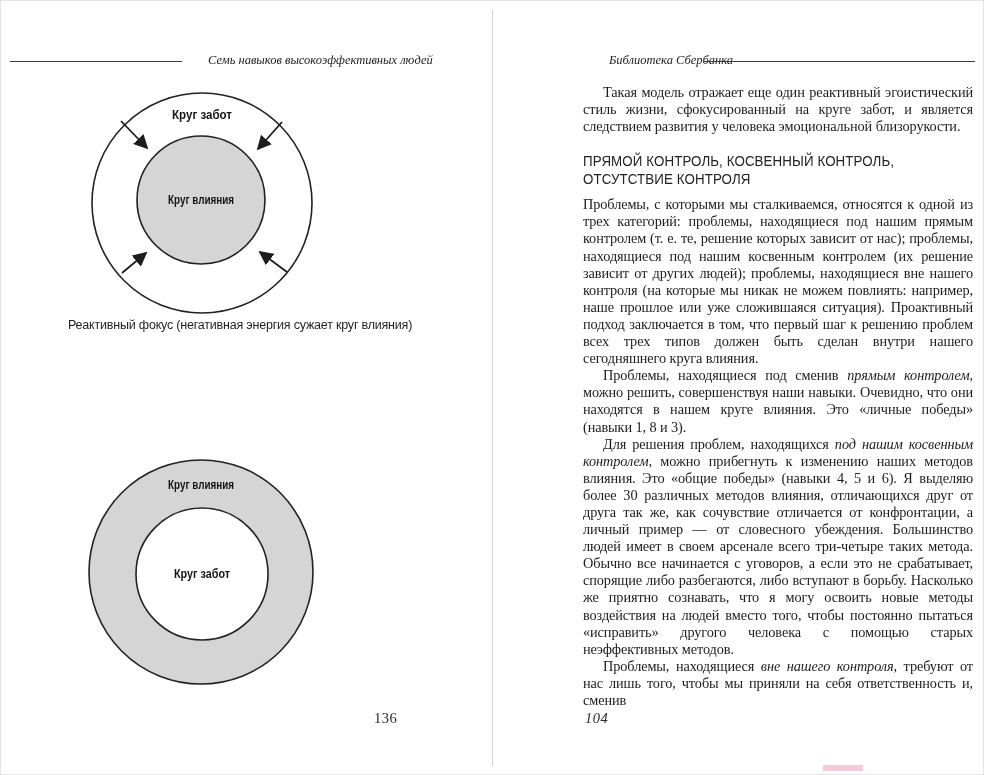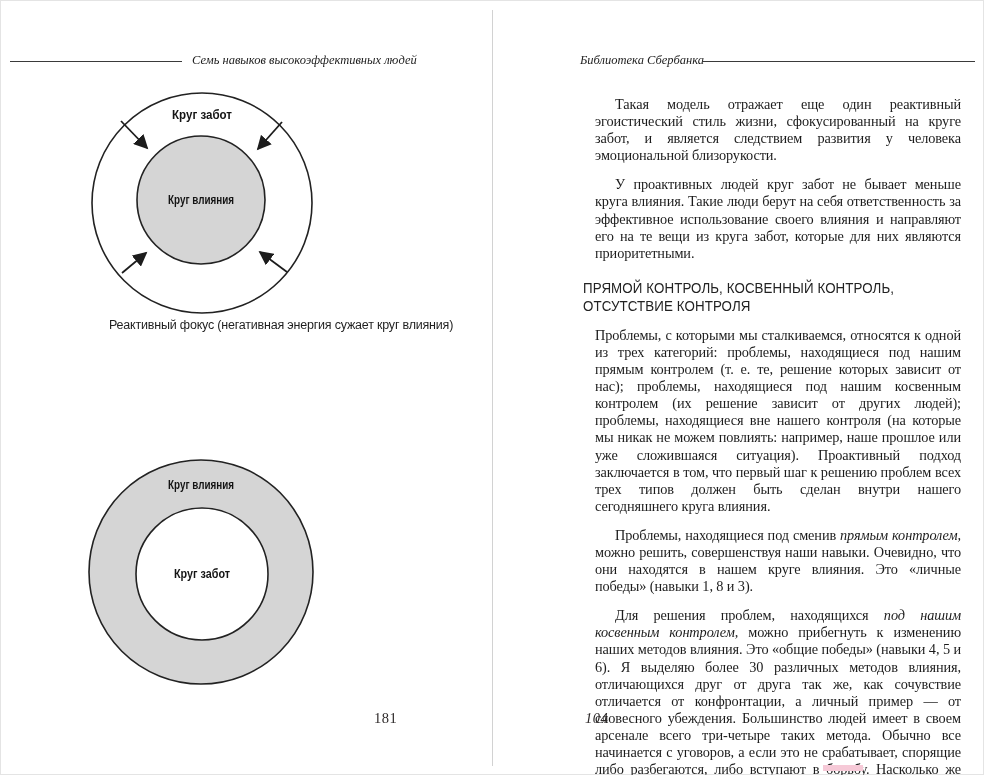--- a/index.html
+++ b/index.html
@@ -13,51 +13,52 @@
     color: #1c1c1c;
   }
   
   .running-head-text {
     position: absolute;
     font-family: "Liberation Serif", serif;
     font-style: italic;
     font-size: 12.5px;
     color: #1c1c1c;
     white-space: nowrap;
+    margin-left: 16px;
   }
   .head-rule { position: absolute; height: 1px; background: #3a3a3a; }
   
   .gutter-line {
     position: absolute; left: 492px; top: 10px;
     width: 1px; height: 756px; background: #d2d2d2;
   }
   
   .figure { position: absolute; }
   .fig-caption {
     position: absolute;
     font-family: "Liberation Sans", sans-serif;
     font-size: 12.5px; letter-spacing: -0.2px;
-    color: #1f1f1f; white-space: nowrap; margin-left: 41px;
+    color: #1f1f1f; white-space: nowrap;
   }
   .svg-label {
     font-family: "Liberation Sans", sans-serif;
     font-weight: bold; font-size: 12px; fill: #141414;
   }
   
   .lp-paragraph {
     position: absolute; left: 8px; top: 358px; width: 473px;
     font-size: 15.5px; line-height: 19px;
     text-align: justify; text-indent: 20px;
   }
   .rp-body {
     position: absolute; left: 583px; top: 84px; width: 390px;
     font-size: 14.3px; line-height: 17.1px; letter-spacing: -0.1px;
     text-align: justify;
   }
-  .rp-body p { margin: 12px; text-indent: 20px; }
+  .rp-body p { margin: 0; text-indent: 20px; }
   .rp-body p.no-indent { text-indent: 0; }
   .rp-heading {
     margin: 17px 0 8px 0;
     font-family: "Liberation Sans", sans-serif;
     font-size: 14.5px; line-height: 18px; font-weight: 500;
     letter-spacing: 0.1px;
     transform: scaleX(0.92); transform-origin: left center;
     white-space: nowrap;
     color: #222222;
   }
@@ -100,30 +101,29 @@
   <div class="fig-caption" style="left:68px; top:318px;">Реактивный фокус (негативная энергия сужает круг влияния)</div>
 
 
   <svg class="figure" style="left:86px; top:458px;" width="230" height="230" viewBox="0 0 230 230">
     <circle cx="115" cy="114" r="112" fill="#d5d5d5" stroke="#222222" stroke-width="1.6"></circle>
     <circle cx="116" cy="116" r="66" fill="#ffffff" stroke="#222222" stroke-width="1.6"></circle>
     <text class="svg-label" x="115" y="31" text-anchor="middle" textLength="66" lengthAdjust="spacingAndGlyphs">Круг влияния</text>
     <text class="svg-label" x="116" y="120" text-anchor="middle" textLength="56" lengthAdjust="spacingAndGlyphs">Круг забот</text>
   </svg>
 
-  <div class="page-number" style="left:374px; top:710px;">181</div>
+  <div class="page-number" style="left:374px; top:710px;">136</div>
 
   <div class="gutter-line"></div>
 
-  <div class="running-head-text" style="left:580px; top:53px;">Библиотека Сбербанка</div>
+  <div class="running-head-text" style="left:593px; top:53px;">Библиотека Сбербанка</div>
   <div class="head-rule" style="left:703px; top:61px; width:272px;"></div>
 
   <div class="rp-body">
     <p><span>Такая модель отражает еще один реактивный эгоистический стиль жизни, сфокусированный на круге забот, и является следствием развития у человека эмоциональной близорукости.</span></p>
-    <p><span>У проактивных людей круг забот не бывает меньше круга влияния. Такие люди берут на себя ответственность за эффективное использование своего влияния и направляют его на те вещи из круга забот, которые для них являются приоритетными.</span></p>
     <div class="rp-heading">
       <div>ПРЯМОЙ КОНТРОЛЬ, КОСВЕННЫЙ КОНТРОЛЬ,</div>
       <div>ОТСУТСТВИЕ КОНТРОЛЯ</div>
     </div>
     <p class="no-indent"><span>Проблемы, с которыми мы сталкиваемся, относятся к одной из трех категорий: проблемы, находящиеся под нашим прямым контролем (т. е. те, решение которых зависит от нас); проблемы, находящиеся под нашим косвенным контролем (их решение зависит от других людей); проблемы, находящиеся вне нашего контроля (на которые мы никак не можем повлиять: например, наше прошлое или уже сложившаяся ситуация). Проактивный подход заключается в том, что первый шаг к решению проблем всех трех типов должен быть сделан внутри нашего сегодняшнего круга влияния.</span></p>
     <p><span>Проблемы, находящиеся под сменив </span><i>прямым контролем,</i><span> можно решить, совершенствуя наши навыки. Очевидно, что они находятся в нашем круге влияния. Это «личные победы» (навыки 1, 8 и 3).</span></p>
     <p><span>Для решения проблем, находящихся </span><i>под нашим косвенным контролем,</i><span> можно прибегнуть к изменению наших методов влияния. Это «общие победы» (навыки 4, 5 и 6). Я выделяю более 30 различных методов влияния, отличающихся друг от друга так же, как сочувствие отличается от конфронтации, а личный пример — от словесного убеждения. Большинство людей имеет в своем арсенале всего три-четыре таких метода. Обычно все начинается с уговоров, а если это не срабатывает, спорящие либо разбегаются, либо вступают в борьбу. Насколько же приятно сознавать, что я могу освоить новые методы воздействия на людей вместо того, чтобы постоянно пытаться «исправить» другого человека с помощью старых неэффективных методов.</span></p>
     <p><span>Проблемы, находящиеся </span><i>вне нашего контроля,</i><span> требуют от нас лишь того, чтобы мы приняли на себя ответственность и, сменив</span></p>
   </div>
 

